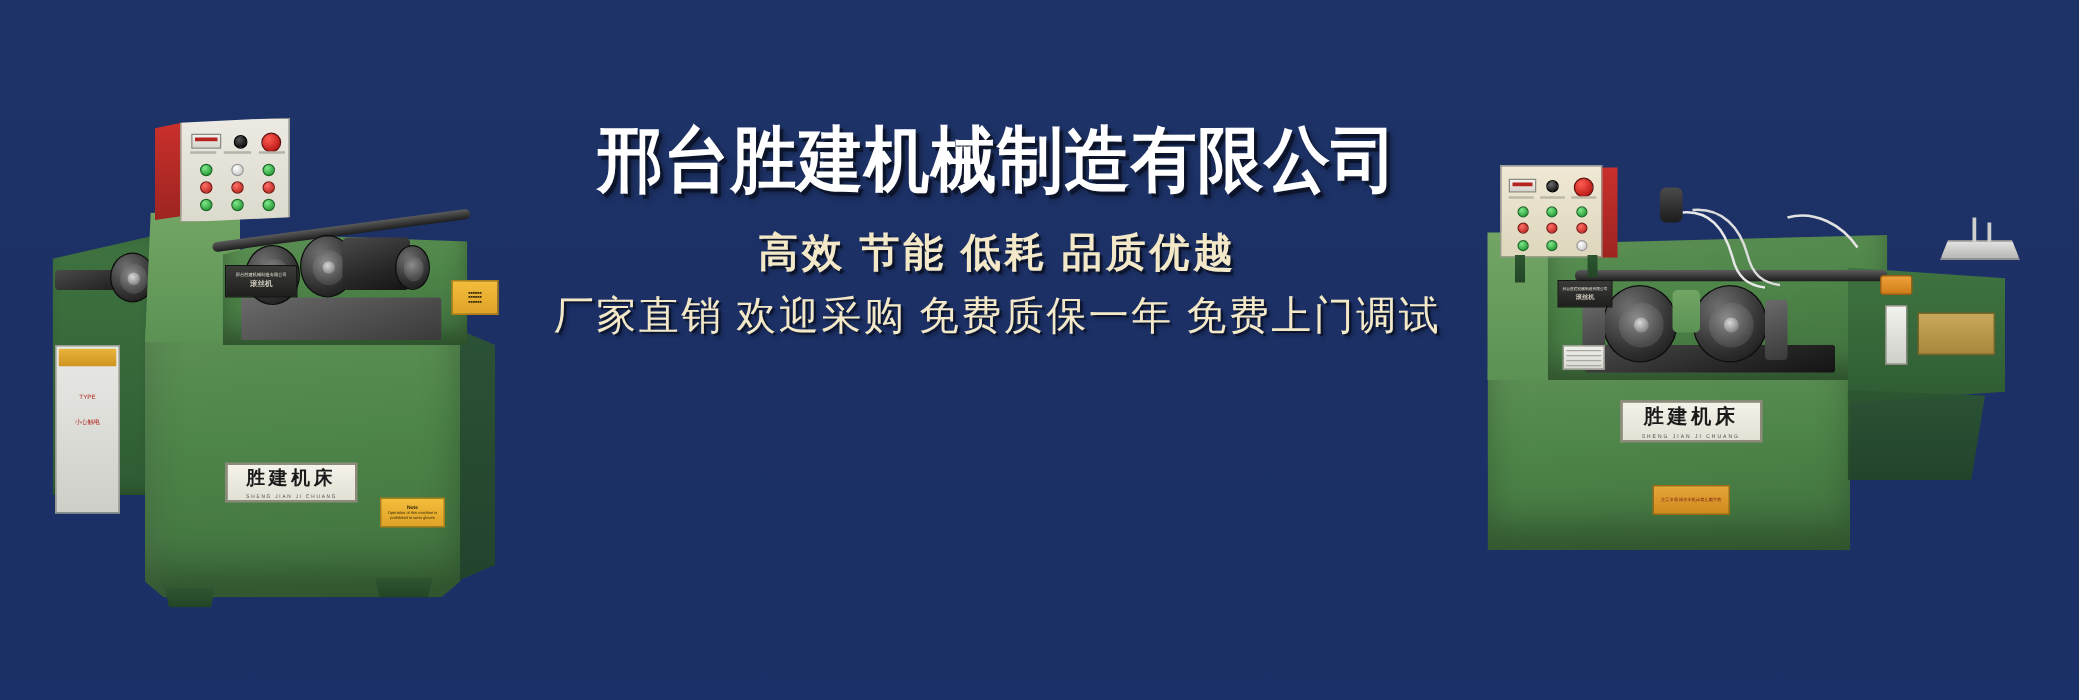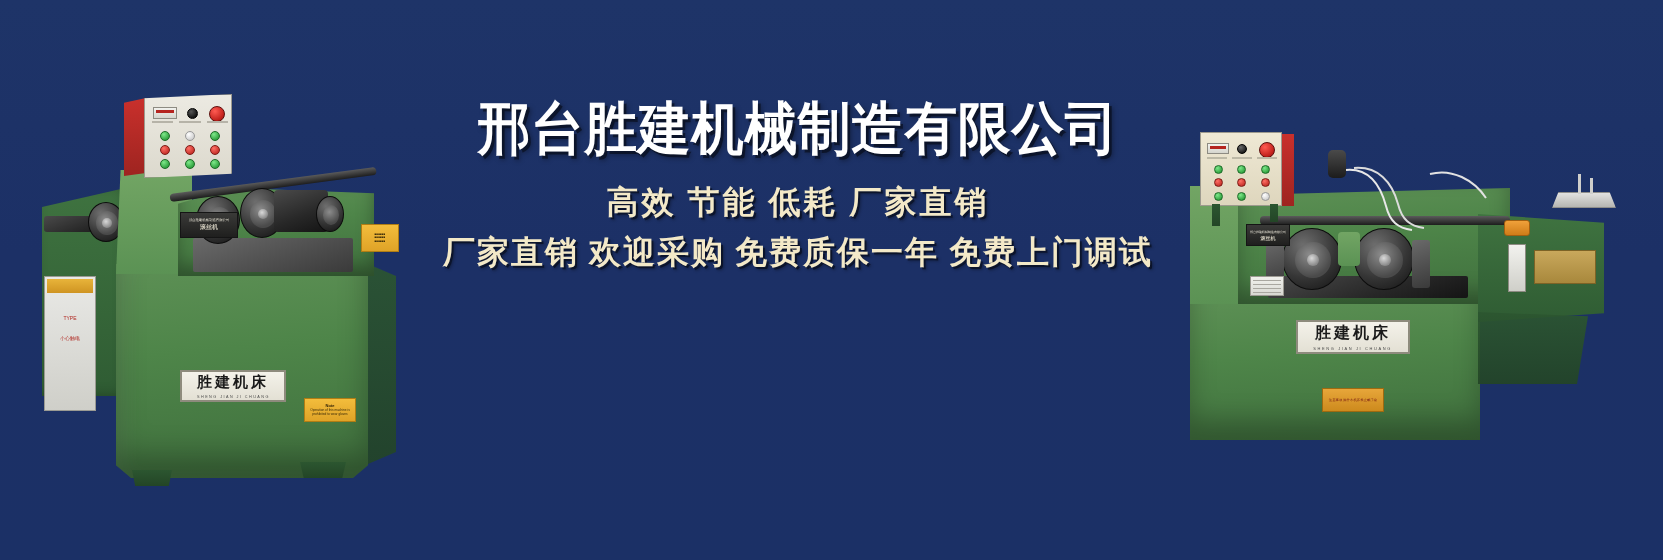--- a/index.html
+++ b/index.html
@@ -67,21 +67,21 @@
     letter-spacing:3px;
     color:#f3e9c8;
     white-space:nowrap;
     text-shadow:
        2px 2px 0 rgba(0,0,0,0.45),
        3px 3px 3px rgba(0,0,0,0.3);
   }
   .sub-line2 {
     margin-top:10px;
     font-family:"Liberation Serif", serif;
-    font-weight:bold;
+    font-weight:normal;
     font-size:32px;
     line-height:40px;
     letter-spacing:2px;
     color:#f3e9c8;
     white-space:nowrap;
     text-shadow:
        2px 2px 0 rgba(0,0,0,0.45),
        3px 3px 3px rgba(0,0,0,0.3);
   }
 
@@ -395,17 +395,17 @@
     </div>
 
     <div class="mpart body-green-dk" style="left:34px; top:76px; width:8px; height:22px;"></div>
     <div class="mpart body-green-dk" style="left:92px; top:76px; width:8px; height:18px;"></div>
   </div>
 
   <div class="text-block">
     <div class="company-title">邢台胜建机械制造有限公司</div>
 
 
-    <div class="sub-line1">高效  节能  低耗  厂家直销</div>
+    <div class="sub-line1">高效  节能  低耗  品质优越</div>
     <div class="sub-line2">厂家直销  欢迎采购  免费质保一年  免费上门调试</div>
   </div>
 
 </div>
 
 </body></html>

